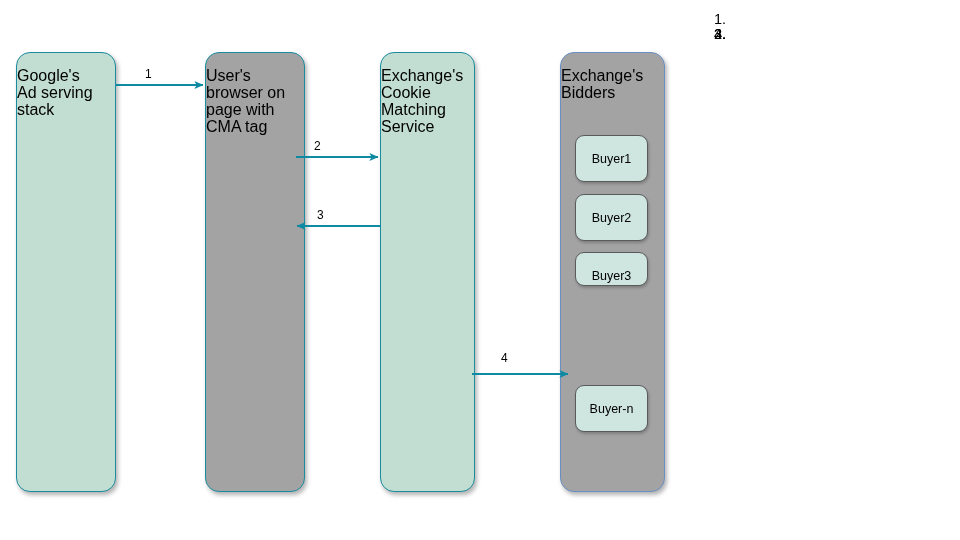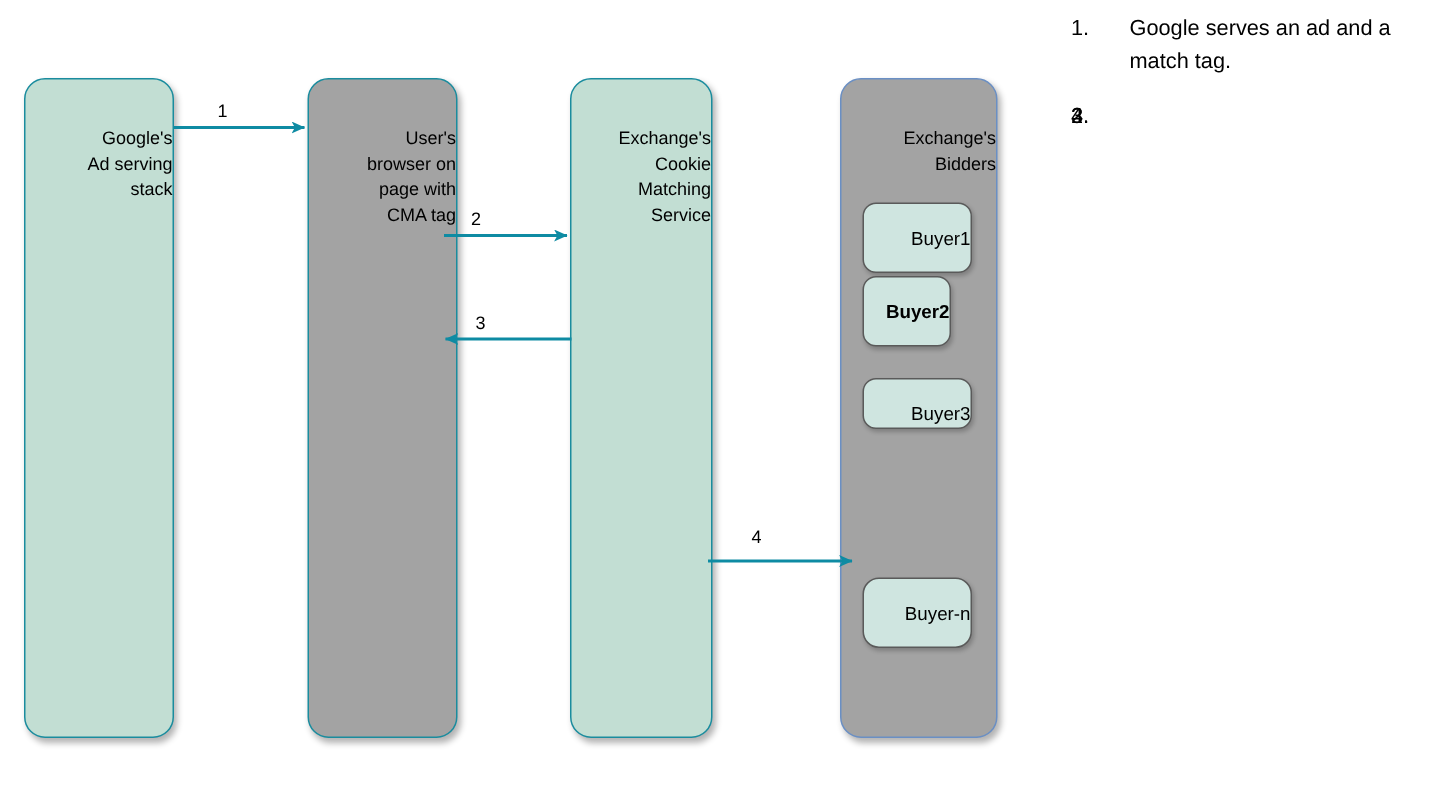--- a/index.html
+++ b/index.html
@@ -21,24 +21,24 @@
     left: 0; top: 0;
     width: 960px;
     height: 540px;
   }
 
   
   .pbox {
     position: absolute;
     box-sizing: border-box;
     border-radius: 14px;
-    text-align: right;
-    font-size: 12px;
+    text-align: left;
+    font-size: 16px;
     line-height: 17px;
-    padding-top: 31px;
+    padding-top: 14px;
     box-shadow: 2px 3px 4px rgba(0,0,0,0.30);
   }
   .pbox.green {
     background: #c2ded3;
     border: 1.4px solid #1a8c9e;
   }
   .pbox.blue {
     background: #a3a3a3;
     border: 1.4px solid #6a8fc4;
   }
@@ -52,21 +52,21 @@
 
   
   .buyer {
     position: absolute;
     box-sizing: border-box;
     background: #cfe5e0;
     border: 1.1px solid #5a5a5a;
     border-radius: 9px;
     font-size: 12.5px;
     line-height: 46px;
-    text-align: right;
+    text-align: center;
     box-shadow: 1px 2px 3px rgba(0,0,0,0.22);
   }
 
   
   .arrow-svg {
     position: absolute;
     left: 0; top: 0;
     width: 960px;
     height: 540px;
     pointer-events: none;
@@ -131,27 +131,27 @@
   </div>
 
   <div class="pbox blue" style="left:560px; top:52px; width:105px; height:440px;">
     <span class="ptitle">Exchange's
 Bidders</span>
   </div>
 
   <div class="buyer" style="left:575px; top:135px; width:73px; height:47px;">
     <span>Buyer1</span>
   </div>
-  <div class="buyer" style="left:575px; top:184px; width:59px; height:47px;font-weight:bold;">
+  <div class="buyer" style="left:575px; top:194px; width:73px; height:47px;">
     <span>Buyer2</span>
   </div>
   <div class="buyer" style="left:575px; top:252px; width:73px; height:34px;">
     <span>Buyer3</span>
   </div>
-  <div class="buyer" style="left:575px; top:385px; width:73px; height:47px;border-radius:11px;">
+  <div class="buyer" style="left:575px; top:385px; width:73px; height:47px;">
     <span>Buyer-n</span>
   </div>
 
   <svg class="arrow-svg" viewBox="0 0 960 540">
     <defs>
       <marker id="ah-right" markerWidth="9" markerHeight="8" refX="8.6" refY="4" orient="auto" markerUnits="userSpaceOnUse">
         <path d="M0,0 L9,4 L0,8 L2.2,4 Z" fill="#0e8ba3"></path>
       </marker>
       <marker id="ah-left" markerWidth="9" markerHeight="8" refX="8.6" refY="4" orient="auto" markerUnits="userSpaceOnUse">
         <path d="M0,0 L9,4 L0,8 L2.2,4 Z" fill="#0e8ba3"></path>
@@ -166,21 +166,20 @@
   </svg>
 
   <div class="arrow-label" style="left:145px; top:68px;">1</div>
   <div class="arrow-label" style="left:314px; top:140px;">2</div>
   <div class="arrow-label" style="left:317px; top:209px;">3</div>
   <div class="arrow-label" style="left:501px; top:352px;">4</div>
 
   <div id="steps">
     <div class="step">
       <span class="num">1.</span>
-      <span class="txt">Google serves an ad and a match tag.</span>
     </div>
     <div class="step">
       <span class="num">2.</span>
     </div>
     <div class="step">
       <span class="num">3.</span>
     </div>
     <div class="step">
       <span class="num">4.</span>
     </div>

